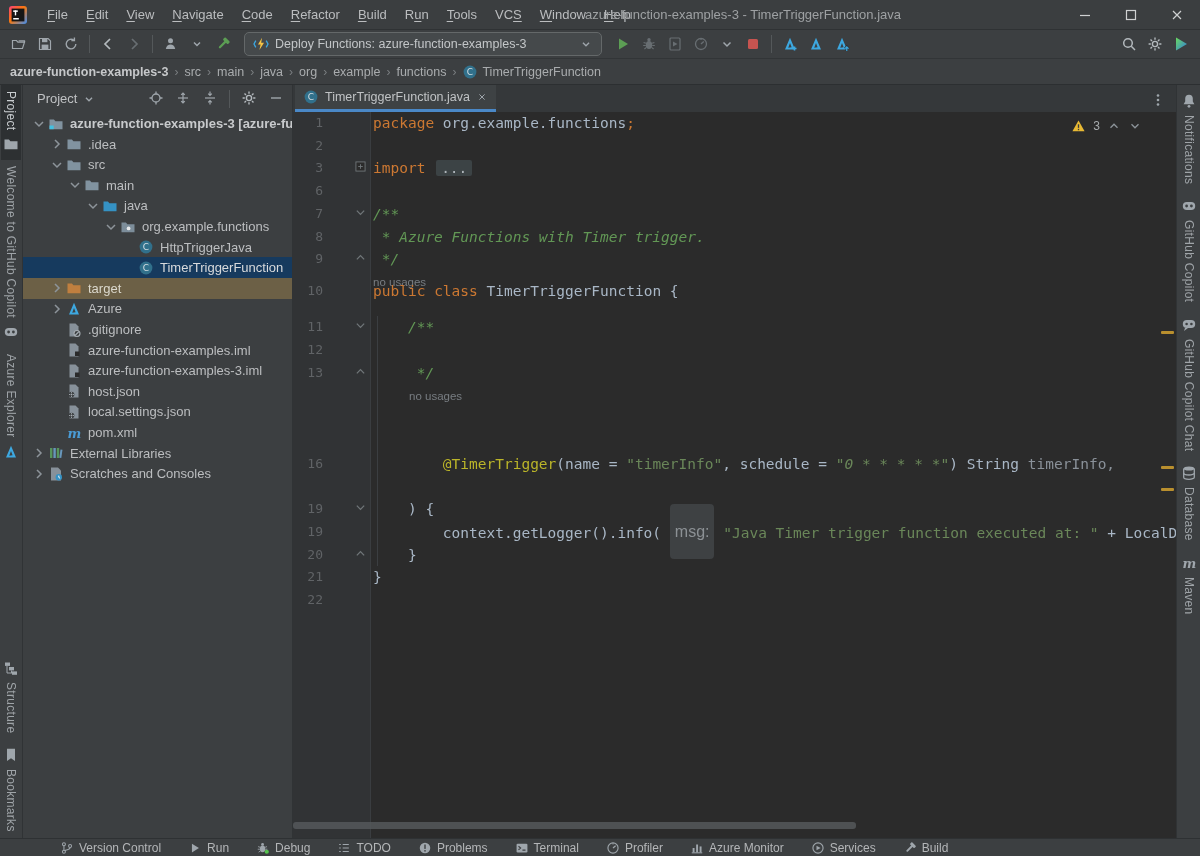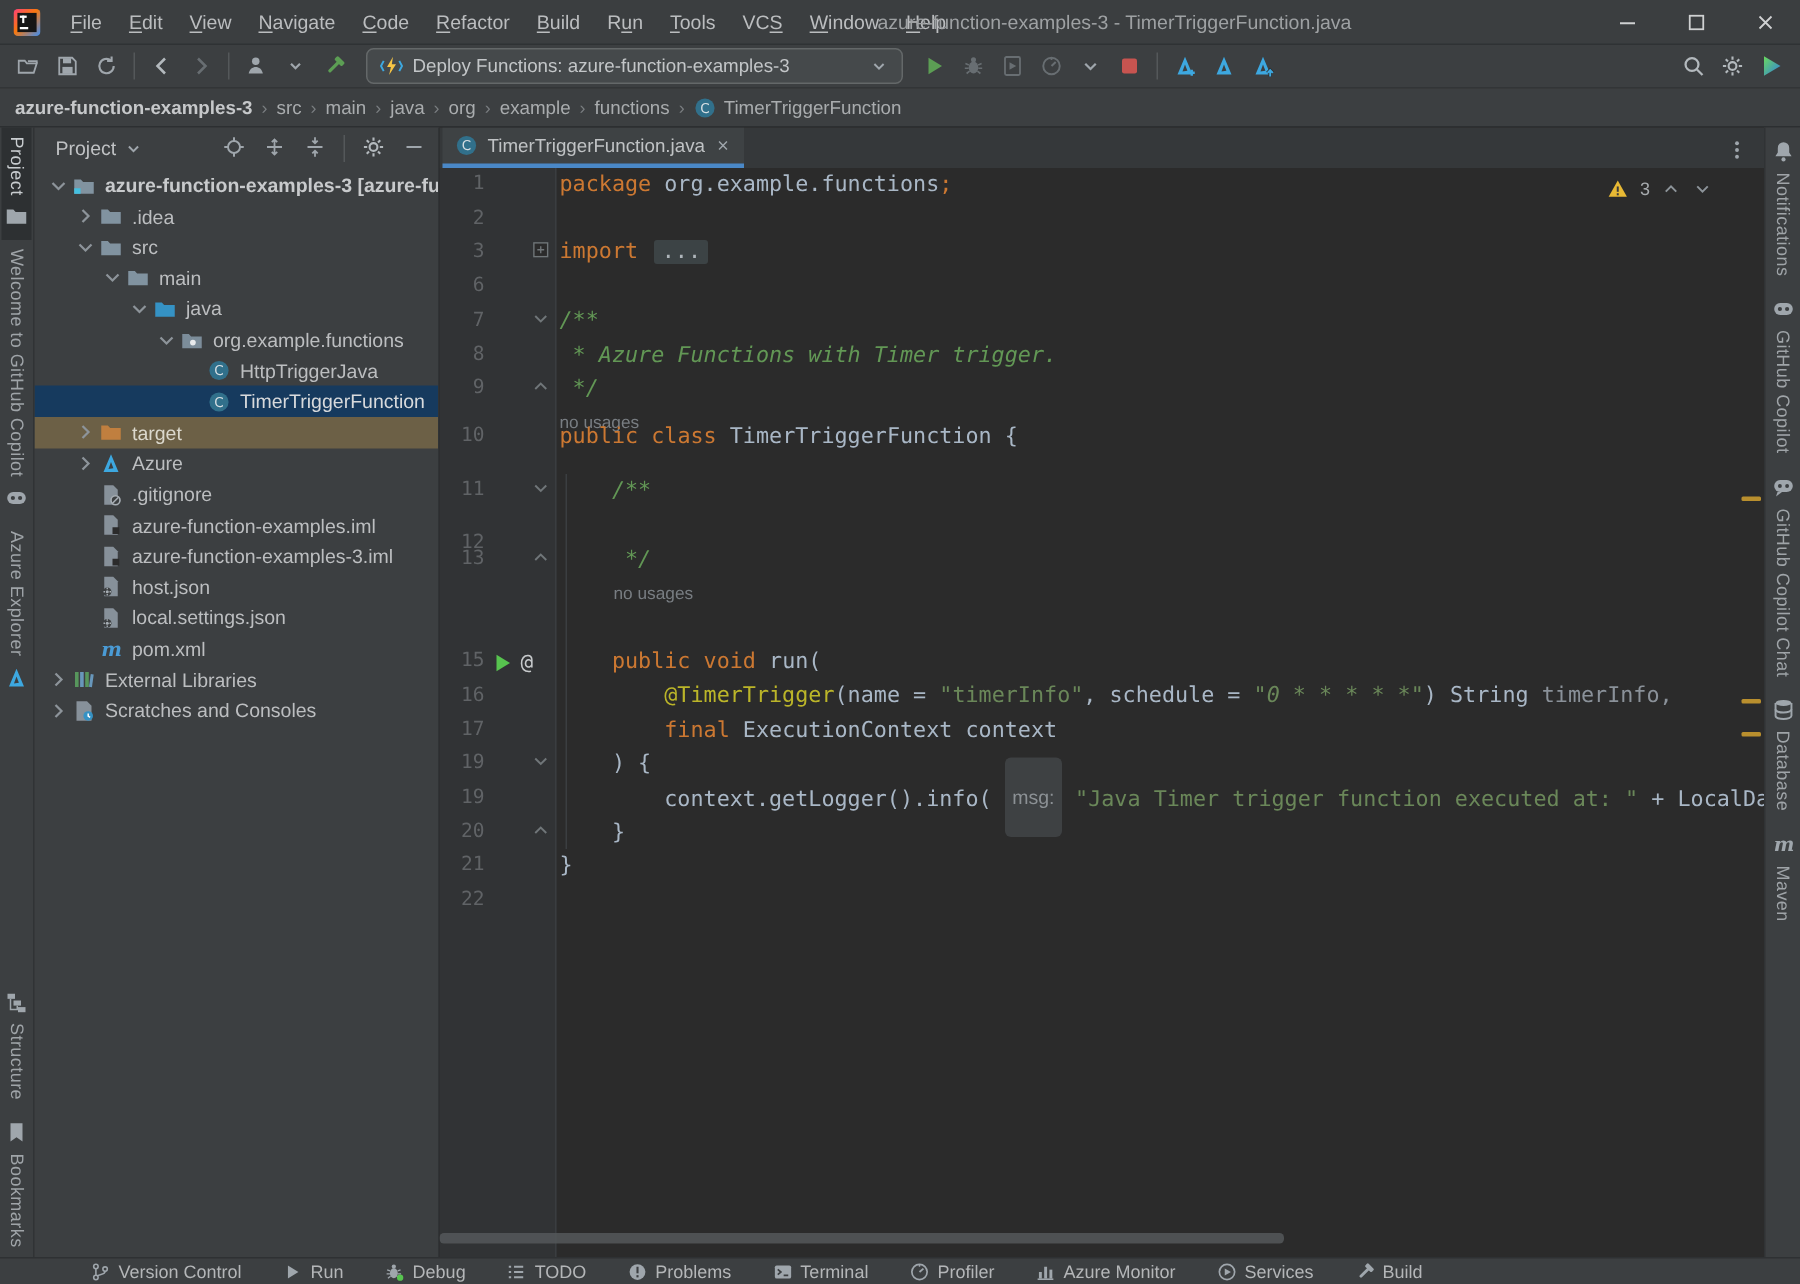--- a/index.html
+++ b/index.html
@@ -76,21 +76,21 @@
   .code-text{position:absolute;left:80px;}
   .seg-kw{color:#cc7832;}
   .seg-fg{color:#a9b7c6;}
   .seg-cm{color:#629755;font-style:italic;}
   .seg-cmi{color:#629755;font-style:italic;}
   .seg-str{color:#6a8759;}
   .seg-stri{color:#6a8759;font-style:italic;}
   .seg-ann{color:#bbb529;}
   .seg-dim{color:#8a9199;}
   .seg-foldbox{background:#3c4345;color:#aeb5ba;border-radius:2px;padding:0 5px;margin-left:2px;}
-  .seg-chip{background:#3e4143;color:#8c9195;border-radius:4px;padding:19px 5px;font-family:"Liberation Sans",sans-serif;font-size:13px;vertical-align:1px;}
+  .seg-chip{background:#3e4143;color:#8c9195;border-radius:4px;padding:19px 5px;font-family:"Liberation Sans",sans-serif;font-size:16px;vertical-align:1px;}
   .inlay-row{position:absolute;height:23px;line-height:23px;font-size:11.5px;color:#787d82;font-family:"Liberation Sans",sans-serif;}
 
   #inspections{position:absolute;right:34px;top:33px;display:flex;align-items:center;gap:7px;font-size:12px;color:#a6aaad;}
   .stripe-mark{position:absolute;right:2px;width:13px;height:3px;background:#b98f2e;border-radius:1px;}
   #hscroll{position:absolute;left:0;bottom:9px;height:7px;width:563px;background:#55585a;border-radius:3px;opacity:.85;}
 
   
   #bottombar{position:absolute;left:0;top:838px;width:1200px;height:18px;background:#3c3f41;border-top:1px solid #2e3133;display:flex;align-items:center;padding-left:60px;gap:27px;box-sizing:border-box;}
   .bb-item{display:flex;align-items:center;gap:5px;font-size:12px;color:#b4b6b8;white-space:nowrap;}
   .bb-item .ic{width:14px;height:14px;}
@@ -773,30 +773,26 @@
             </svg></span><span class="code-text"><span class="seg-cm">/**</span></span></div>
         <div class="code-row" style="top: 113.6px;"><span class="ln">8</span><span class="code-text"><span class="seg-cmi"> * Azure Functions with Timer trigger.</span></span></div>
         <div class="code-row" style="top: 136.32px;"><span class="ln">9</span><span class="gfold"><svg width="11" height="11" viewBox="0 0 12 12">
               <path d="M2 8l4-4 4 4" fill="none" stroke="#707679" stroke-width="1.4"></path>
             </svg></span><span class="code-text"><span class="seg-cm"> */</span></span></div>
         <div class="inlay-row" style="top: 159.04px; left: 80px;">no usages</div>
         <div class="code-row" style="top: 168px;"><span class="ln">10</span><span class="code-text"><span class="seg-kw">public</span><span class="seg-fg"> </span><span class="seg-kw">class</span><span class="seg-fg"> TimerTriggerFunction {</span></span></div>
         <div class="code-row" style="top: 204.48px;"><span class="ln">11</span><span class="gfold"><svg width="11" height="11" viewBox="0 0 12 12">
               <path d="M2 4l4 4 4-4" fill="none" stroke="#707679" stroke-width="1.4"></path>
             </svg></span><span class="code-text"><span class="seg-cm">    /**</span></span></div>
-        <div class="code-row" style="top: 227.2px; margin-top: 12px;"><span class="ln">12</span></div>
+        <div class="code-row" style="top: 227.2px;"><span class="ln">12</span></div>
         <div class="code-row" style="top: 249.92px;"><span class="ln">13</span><span class="gfold"><svg width="11" height="11" viewBox="0 0 12 12">
               <path d="M2 8l4-4 4 4" fill="none" stroke="#707679" stroke-width="1.4"></path>
             </svg></span><span class="code-text"><span class="seg-cm">     */</span></span></div>
         <div class="inlay-row" style="top: 272.64px; left: 116px;">no usages</div>
-        <div class="code-row" style="top: 318.08px;"><span class="ln">15</span><span class="grun"><span><svg width="16" height="16" viewBox="0 0 16 16">
-                <path d="M4 2.5 13 8 4 13.5z" fill="#57c44f"></path>
-              </svg></span><span class="gat">@</span></span><span class="code-text"><span class="seg-fg">    </span><span class="seg-kw">public</span><span class="seg-fg"> </span><span class="seg-kw">void</span><span class="seg-fg"> run(</span></span></div>
         <div class="code-row" style="top: 340.8px;"><span class="ln">16</span><span class="code-text"><span class="seg-fg">        </span><span class="seg-ann">@TimerTrigger</span><span class="seg-fg">(name = </span><span class="seg-str">"timerInfo"</span><span class="seg-fg">, schedule = </span><span class="seg-stri">"0 * * * * *"</span><span class="seg-fg">) String </span><span class="seg-dim">timerInfo,</span></span></div>
-        <div class="code-row" style="top: 363.52px;"><span class="ln">17</span><span class="code-text"><span class="seg-fg">        </span><span class="seg-kw">final</span><span class="seg-fg"> ExecutionContext context</span></span></div>
         <div class="code-row" style="top: 386.24px;"><span class="ln">19</span><span class="gfold"><svg width="11" height="11" viewBox="0 0 12 12">
               <path d="M2 4l4 4 4-4" fill="none" stroke="#707679" stroke-width="1.4"></path>
             </svg></span><span class="code-text"><span class="seg-fg">    ) {</span></span></div>
         <div class="code-row" style="top: 408.96px;"><span class="ln">19</span><span class="code-text"><span class="seg-fg">        context.getLogger().info( </span><span class="seg-chip">msg:</span><span class="seg-fg"> </span><span class="seg-str">"Java Timer trigger function executed at: "</span><span class="seg-fg"> + LocalDateTime</span></span></div>
         <div class="code-row" style="top: 431.68px;"><span class="ln">20</span><span class="gfold"><svg width="11" height="11" viewBox="0 0 12 12">
               <path d="M2 8l4-4 4 4" fill="none" stroke="#707679" stroke-width="1.4"></path>
             </svg></span><span class="code-text"><span class="seg-fg">    }</span></span></div>
         <div class="code-row" style="top: 454.4px;"><span class="ln">21</span><span class="code-text"><span class="seg-fg">}</span></span></div>
         <div class="code-row" style="top: 477.12px;"><span class="ln">22</span><span class="code-text"></span></div>
       </div>

